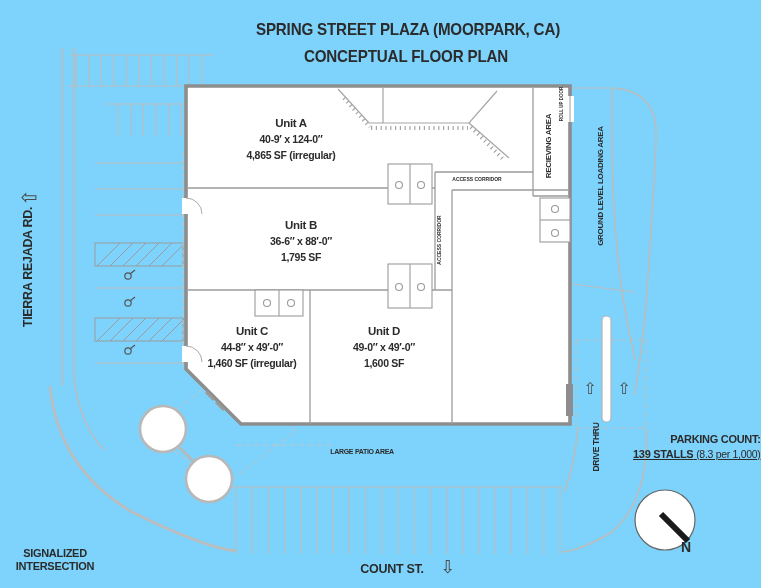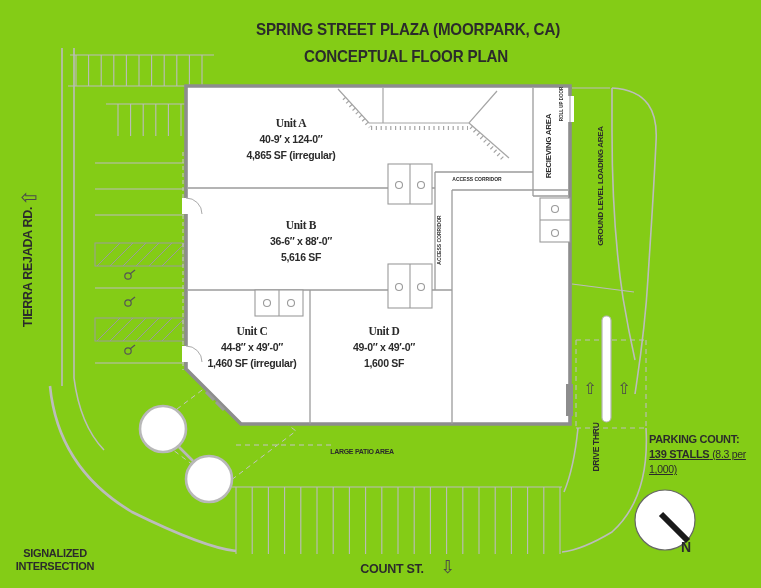--- a/index.html
+++ b/index.html
@@ -1,31 +1,31 @@
 <!DOCTYPE html>
 <html><head>
 <meta charset="utf-8">
 <style>
   html,body{margin:0;padding:0;background:#ffffff;}
-  .stage{position:relative;width:761px;height:588px;background:#84cc16;overflow:hidden;
+  .stage{position:relative;width:761px;height:588px;background:#7dd3fc;overflow:hidden;
          font-family:"Liberation Sans","DejaVu Sans",sans-serif;color:#2b2b2b;}
   svg.plan{position:absolute;left:0;top:0;}
   .lbl{position:absolute;transform:translate(-50%,-50%);white-space:nowrap;
        font-weight:bold;letter-spacing:-0.3px;text-align:center;line-height:1.1;}
   .vert{transform:translate(-50%,-50%) rotate(-90deg);}
   .title{font-size:16.5px;letter-spacing:-0.2px;transform:translate(-50%,-50%) scaleX(0.92);}
   .unit{font-size:10.5px;line-height:16px;}
-  .unit .uname{font-size:11.5px;font-family:Liberation Serif, serif;}
+  .unit .uname{font-size:11.5px;}
   .tiny{font-size:5px;letter-spacing:0;}
   .micro{font-size:4.5px;letter-spacing:0;}
   .small{font-size:8px;}
   .med{font-size:8.5px;}
   .street{font-size:12.5px;}
   .arrow{font-weight:normal;color:#4a4a4a;letter-spacing:0;}
-  .pcount{position:absolute;text-align:left;line-height:15px;margin-left:16px;}
+  .pcount{position:absolute;text-align:right;line-height:15px;}
   .pc1{font-size:11px;font-weight:bold;letter-spacing:-0.3px;}
   .pc2{font-size:11px;font-weight:bold;letter-spacing:-0.3px;text-decoration:underline;}
   .pc2 .ratio{font-weight:normal;font-size:10.5px;}
   .north{font-size:14px;font-weight:bold;}
   .sig{font-size:11px;line-height:13px;}
 </style>
 </head>
 <body>
 
 <div class="stage">
@@ -200,21 +200,21 @@
   <div class="lbl title" style="left:406px;top:56px">CONCEPTUAL FLOOR PLAN</div>
 
   <div class="lbl unit" style="left:291px;top:139px">
     <div class="uname">Unit A</div>
     <div>40-9′ x 124-0″</div>
     <div>4,865 SF (irregular)</div>
   </div>
   <div class="lbl unit" style="left:301px;top:241px">
     <div class="uname">Unit B</div>
     <div>36-6″ x 88′-0″</div>
-    <div>5,616 SF</div>
+    <div>1,795 SF</div>
   </div>
   <div class="lbl unit" style="left:252px;top:347px">
     <div class="uname">Unit C</div>
     <div>44-8″ x 49′-0″</div>
     <div>1,460 SF (irregular)</div>
   </div>
   <div class="lbl unit" style="left:384px;top:347px">
     <div class="uname">Unit D</div>
     <div>49-0″ x 49′-0″</div>
     <div>1,600 SF</div>

